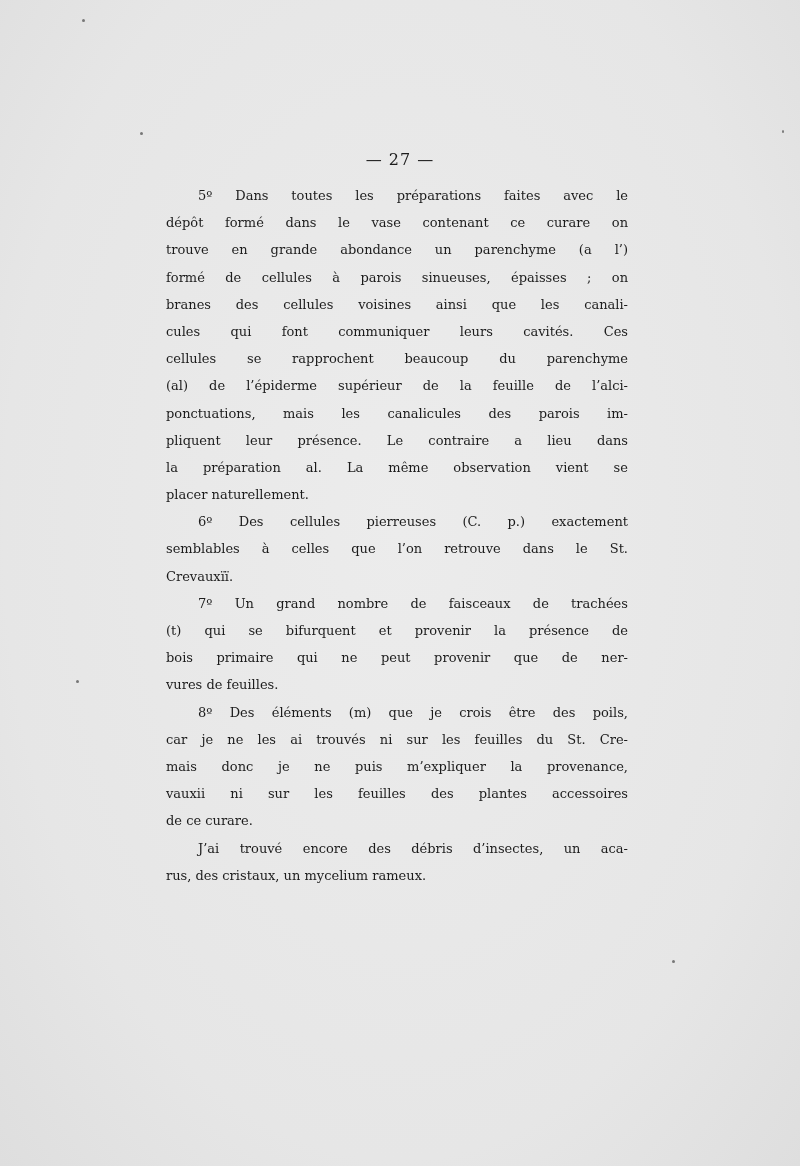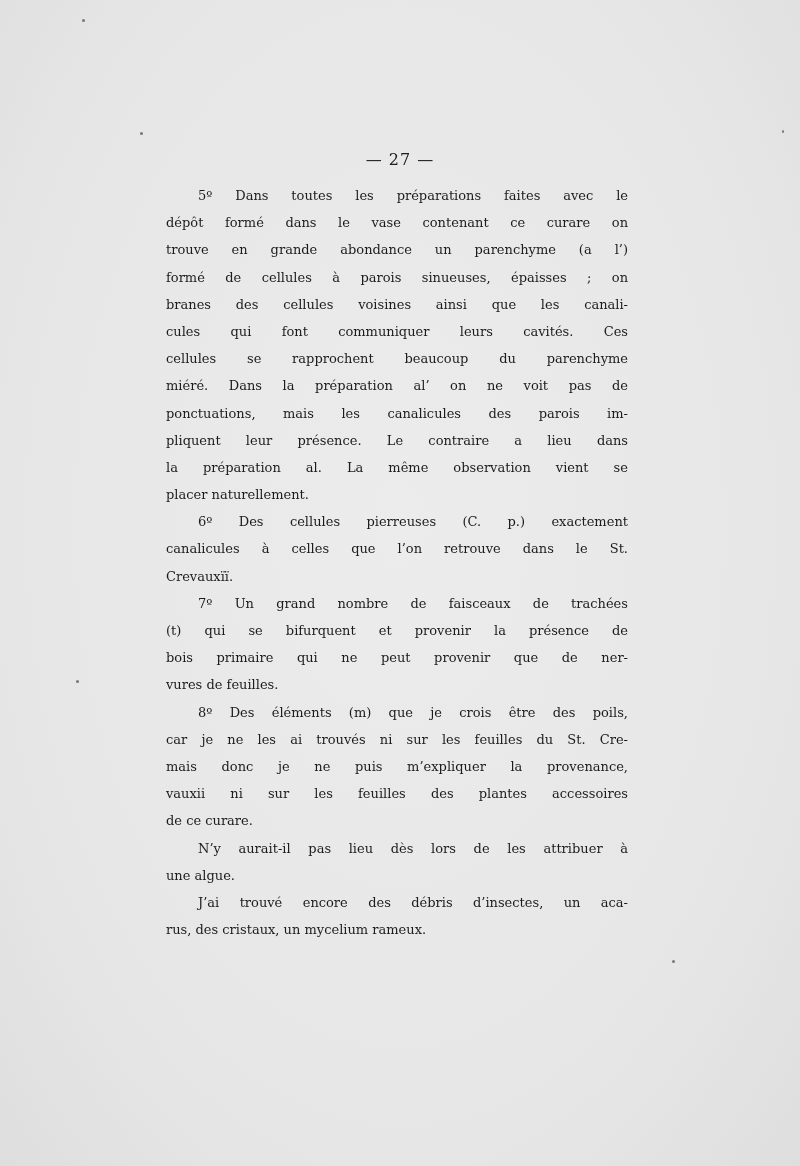--- a/index.html
+++ b/index.html
@@ -65,49 +65,45 @@
 
   <div class="body-text" id="body-text">
       <div>
         <span class="line indent">5º Dans toutes les préparations faites avec le</span>
         <span class="line">dépôt formé dans le vase contenant ce curare on</span>
         <span class="line">trouve en grande abondance un parenchyme (a l’)</span>
         <span class="line">formé de cellules à parois sinueuses, épaisses ; on</span>
         <span class="line">branes des cellules voisines ainsi que les canali-</span>
         <span class="line">cules qui font communiquer leurs cavités. Ces</span>
         <span class="line">cellules se rapprochent beaucoup du parenchyme</span>
-        <span class="line">miéré. Dans la préparation al’ on ne voit pas de</span>
+        <span class="line">(al) de l’épiderme supérieur de la feuille de l’alci-</span>
         <span class="line">ponctuations, mais les canalicules des parois im-</span>
         <span class="line">pliquent leur présence. Le contraire a lieu dans</span>
         <span class="line">la préparation al. La même observation vient se</span>
         <span class="line last">placer naturellement.</span>
       </div>
       <div>
         <span class="line indent">6º Des cellules pierreuses (C. p.) exactement</span>
-        <span class="line">canalicules à celles que l’on retrouve dans le St.</span>
+        <span class="line">semblables à celles que l’on retrouve dans le St.</span>
         <span class="line last">Crevauxïï.</span>
       </div>
       <div>
         <span class="line indent">7º Un grand nombre de faisceaux de trachées</span>
         <span class="line">(t) qui se bifurquent et provenir la présence de</span>
         <span class="line">bois primaire qui ne peut provenir que de ner-</span>
         <span class="line last">vures de feuilles.</span>
       </div>
       <div>
         <span class="line indent">8º Des éléments (m) que je crois être des poils,</span>
         <span class="line">car je ne les ai trouvés ni sur les feuilles du St. Cre-</span>
         <span class="line">mais donc je ne puis m’expliquer la provenance,</span>
         <span class="line">vauxii ni sur les feuilles des plantes accessoires</span>
         <span class="line last">de ce curare.</span>
       </div>
       <div>
-        <span class="line indent">N’y aurait-il pas lieu dès lors de les attribuer à</span>
-        <span class="line last">une algue.</span>
-      </div>
-      <div>
         <span class="line indent">J’ai trouvé encore des débris d’insectes, un aca-</span>
         <span class="line last">rus, des cristaux, un mycelium rameux.</span>
       </div>
     </div>
 
   <div class="speck" style="left:82px;top:19px;width:3px;height:3px;"></div>
   <div class="speck" style="left:140px;top:132px;width:3px;height:3px;"></div>
   <div class="speck" style="left:76px;top:680px;width:3px;height:3px;"></div>
   <div class="speck" style="left:672px;top:960px;width:3px;height:3px;"></div>
   <div class="speck" style="left:782px;top:130px;width:2px;height:3px;"></div>

